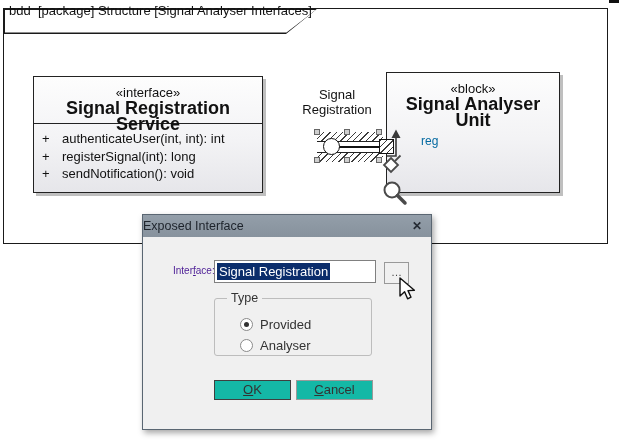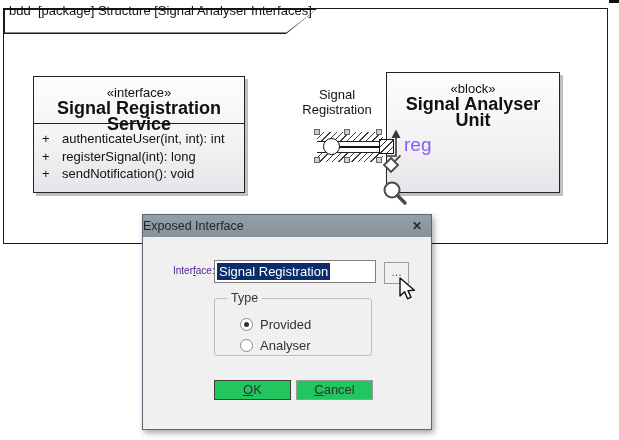--- a/index.html
+++ b/index.html
@@ -10,21 +10,21 @@
   .frame { position:absolute; left:3px; top:8px; width:605px; height:236px; border:1.5px solid #1a1a1a; background:#fff; }
   .frame-tab { position:absolute; left:3px; top:8px; width:315px; height:26px;
     background:#1a1a1a; clip-path:polygon(0 0,100% 0,calc(100% - 32px) 100%,0 100%); }
   .frame-tab-inner { position:absolute; left:1.5px; top:1.5px; right:1.5px; bottom:1.5px;
     background:#fff; clip-path:polygon(0 0,100% 0,calc(100% - 30px) 100%,0 100%); }
   .frame-title { position:absolute; left:9px; top:3px; font-size:13px; color:#111; white-space:pre; }
 
   
   .uml-box { position:absolute; border:1.5px solid #222; background:linear-gradient(180deg,#fdfdfd 0%,#f3f3f5 55%,#e6e6ea 100%);
     box-shadow:3px 3px 0 #bfbfbf; }
-  .if-box { left:33px; top:76px; width:212px; height:117px; }
+  .if-box { left:33px; top:76px; width:230px; height:117px; }
   .blk-box { left:386px; top:72px; width:174px; height:121px; }
   .box-head { text-align:center; padding-top:8px; }
   .if-box .box-head { height:47px; border-bottom:1.5px solid #222; }
   .stereotype { font-size:13px; color:#111; line-height:15px; }
   .el-name { font-size:18px; font-weight:bold; color:#111; line-height:16px; }
   .ops { padding:6px 6px 0 8px; }
   .op-row { display:flex; font-size:13px; color:#111; line-height:17.5px; }
   .op-vis { width:20px; flex:0 0 20px; }
 
   
@@ -33,21 +33,21 @@
   .exif-rect { position:absolute; left:317px; top:132px; width:66px; height:30px; }
   .exif-band { position:absolute; left:317px; top:141px; width:66px; height:12px; background:#fff;
     border-top:1px solid #222; border-bottom:1px solid #222; }
   .exif-stick { position:absolute; left:331px; top:146px; width:55px; height:1.5px; background:#111; }
   .exif-ball { position:absolute; left:323px; top:138px; width:17px; height:17px; border:1.5px solid #111;
     border-radius:50%; background:#fff; }
   .handle { position:absolute; width:6px; height:6px; background:#cfcfcf; border:1px solid #666; }
   .port { position:absolute; left:379px; top:139px; width:15px; height:15px; border:1.5px solid #111; z-index:3; }
   .exif-label { position:absolute; left:292px; top:88px; width:90px; text-align:center;
     font-size:13px; line-height:14.5px; color:#111; }
-  .reg-label { position:absolute; left:404px; top:134px; font-size:19px; color:#8b5cf6; }
+  .reg-label { position:absolute; left:421px; top:134px; font-size:12px; color:#0369a1; }
   .widgets-svg { position:absolute; left:378px; top:122px; z-index:4; }
   .corner-mark { position:absolute; left:609px; top:0; width:10px; height:3px; background:#111; }
 
   
   .dialog { position:absolute; left:142px; top:214px; width:290px; height:216px; background:#f0f0f0;
     border:1px solid #5a6672; box-shadow:2px 3px 6px rgba(0,0,0,.35); z-index:10; }
   .titlebar { position:absolute; left:0; top:0; right:0; height:22px;
     background:linear-gradient(180deg,#939ea9 0%,#87929d 100%); display:flex; align-items:center; }
   .titlebar-text { font-size:12.5px; color:#1d232b; padding-left:0; }
   .close-btn { position:absolute; right:2px; top:0; width:24px; height:22px; display:flex; align-items:center;
@@ -62,21 +62,21 @@
     border:1px solid #bdbdbd; border-radius:3px; }
   .group-legend { position:absolute; left:12px; top:-8px; background:#f0f0f0; padding:0 4px;
     font-size:12.5px; color:#333; }
   .radio-row { position:absolute; left:25px; display:flex; align-items:center; height:19px; }
   .radio-row.r1 { top:16px; } .radio-row.r2 { top:37px; }
   .radio { width:13px; height:13px; border:1px solid #8a8a8a; border-radius:50%; background:#fff;
     margin-right:7px; position:relative; flex:0 0 13px; }
   .radio.checked::after { content:""; position:absolute; left:3px; top:3px; width:5px; height:5px;
     border-radius:50%; background:#333; }
   .radio-label { font-size:13px; color:#333; }
-  .dlg-btn { position:absolute; top:165px; width:77px; height:20px; background:#22c55e;
+  .dlg-btn { position:absolute; top:165px; width:77px; height:20px; background:#14b8a6;
     font-size:13px; color:#333; text-align:center; line-height:18px; }
   .ok-btn { left:71px; border:1px solid #3f3f3f; }
   .cancel-btn { left:153px; border:1px solid #9a9a9a; }
   .mn { text-decoration:underline; }
 
   .cursor-svg { position:absolute; left:399px; top:277px; z-index:50; }
 </style>
 </head>
 <body>
 

